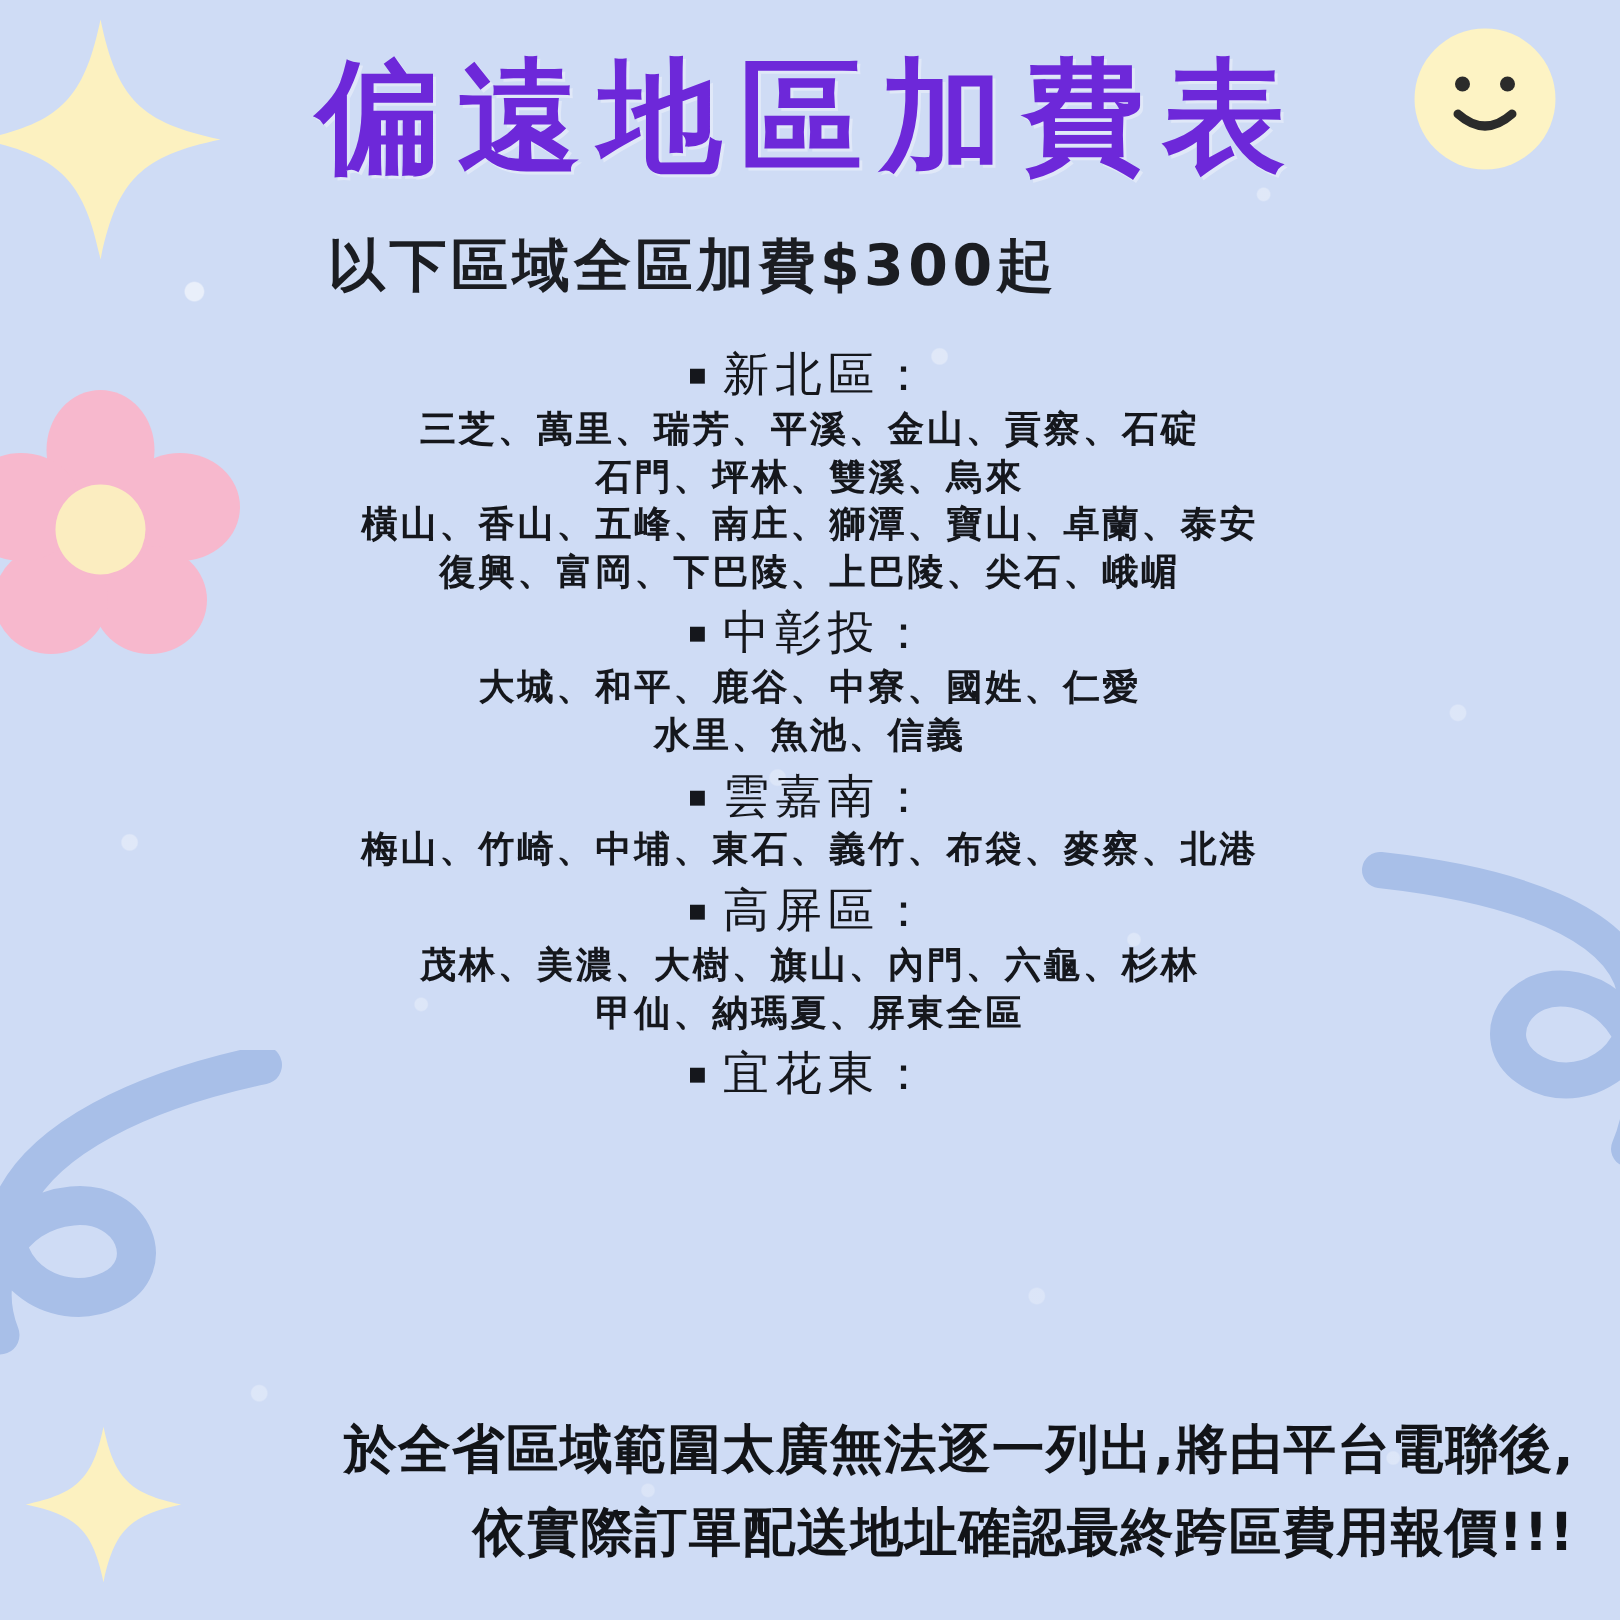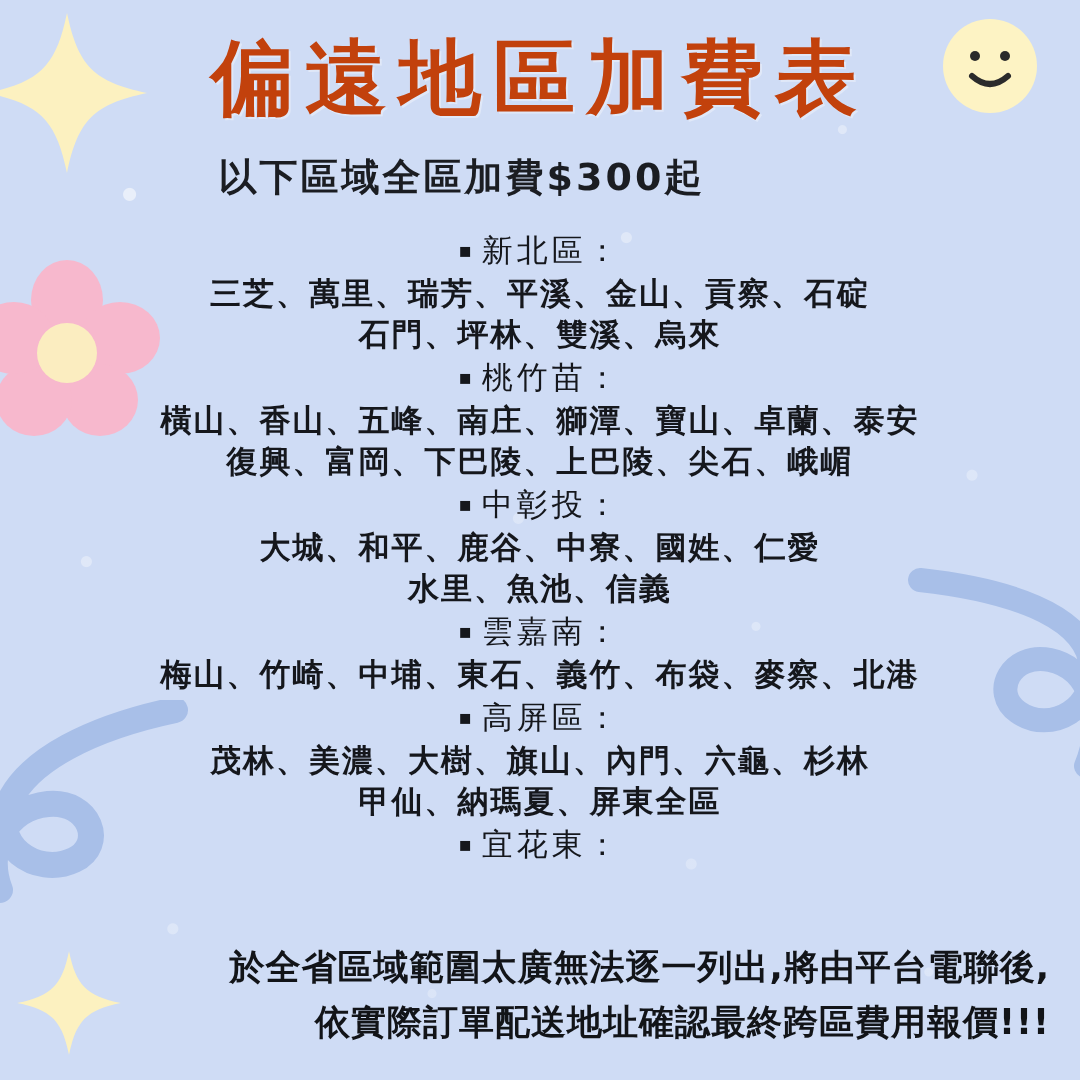--- a/index.html
+++ b/index.html
@@ -59,21 +59,21 @@
   .title {
     position: absolute;
     top: 24px;
     left: 0;
     width: 1080px;
     text-align: center;
     font-family: "DejaVu Sans", "Liberation Sans", sans-serif;
     font-weight: 700;
     font-size: 82px;
     letter-spacing: 12px;
-    color: #c2410c;
+    color: #6d28d9;
     text-shadow: 2px 2px 0 rgba(255,255,255,.35);
   }
 
   .subtitle {
     position: absolute;
     top: 152px;
     left: 0;
     width: 924px;
     text-align: center;
     font-family: "DejaVu Sans", "Liberation Sans", sans-serif;
@@ -100,23 +100,23 @@
     margin: 3px 0 2px 0;
     line-height: 1.28;
   }
   .region-head .bullet {
     font-size: 20px;
     vertical-align: 4px;
     margin-right: 6px;
   }
 
   .region-line {
-    font-family: Liberation Serif, serif;
-    font-weight: 700;
-    font-size: 31px;
+    font-family: Liberation Mono, monospace;
+    font-weight: 700;
+    font-size: 24px;
     letter-spacing: 2px;
     color: #15171c;
     line-height: 1.33;
     margin: 0;
   }
 
   .footer {
     position: absolute;
     left: 30px;
     width: 1020px;
@@ -187,23 +187,20 @@
   <div class="subtitle">以下區域全區加費$300起</div>
 
   <div class="body">
 
     <div class="region-head">
       <span class="bullet">▪</span><span>新北區：</span>
     </div>
     <div class="region-line">三芝、萬里、瑞芳、平溪、金山、貢察、石碇</div>
     <div class="region-line">石門、坪林、雙溪、烏來</div>
 
-    <div class="region-head">
-      <span class="bullet">▪</span><span>桃竹苗：</span>
-    </div>
     <div class="region-line">橫山、香山、五峰、南庄、獅潭、寶山、卓蘭、泰安</div>
     <div class="region-line">復興、富岡、下巴陵、上巴陵、尖石、峨嵋</div>
 
     <div class="region-head">
       <span class="bullet">▪</span><span>中彰投：</span>
     </div>
     <div class="region-line">大城、和平、鹿谷、中寮、國姓、仁愛</div>
     <div class="region-line">水里、魚池、信義</div>
 
     <div class="region-head">

